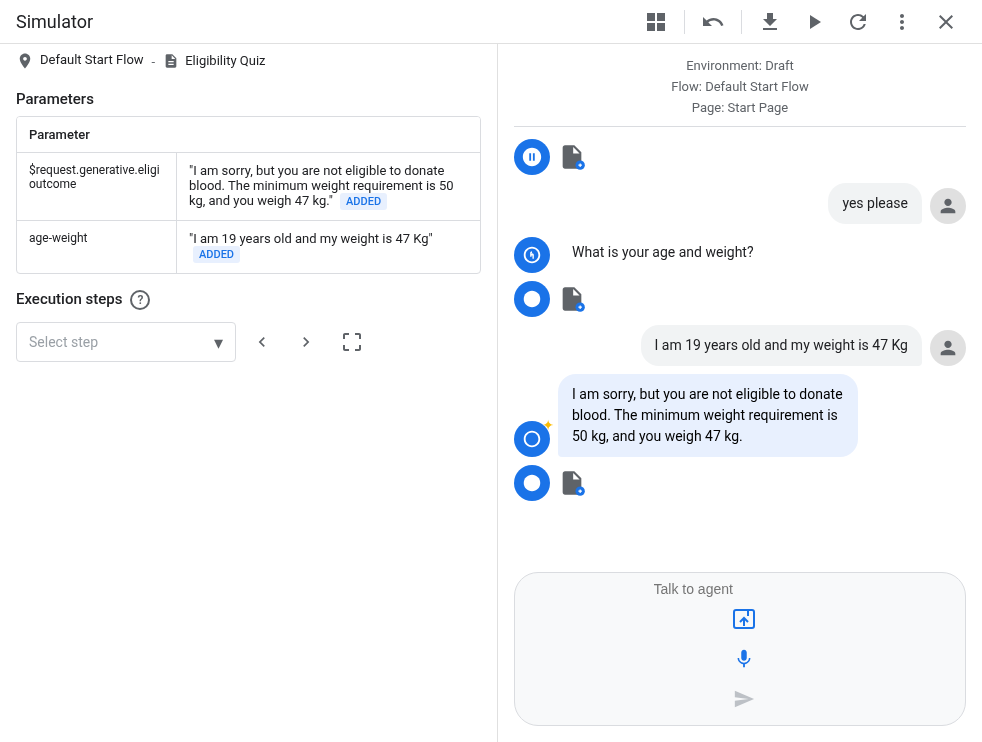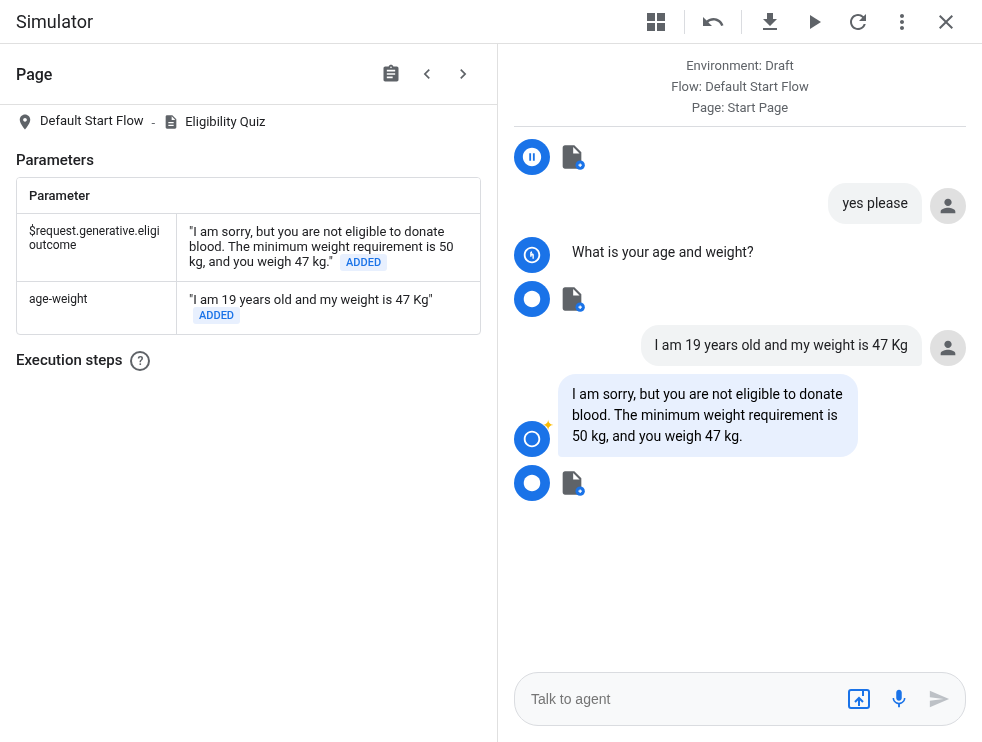--- a/index.html
+++ b/index.html
@@ -360,20 +360,21 @@
       flex-shrink: 0;
     }
     .chat-input-box {
       display: flex;
       align-items: center;
       border: 1px solid #dadce0;
       border-radius: 24px;
       padding: 8px 8px 8px 16px;
       gap: 4px;
       background: #f8f9fa;
+      flex-direction: column;
     }
     .chat-input-field {
       flex: 1;
       border: none;
       background: transparent;
       font-size: 14px;
       color: #5f6368;
       outline: none;
     }
     .chat-input-icon-btn {
@@ -447,38 +448,20 @@
           <path d="M19 6.41L17.59 5 12 10.59 6.41 5 5 6.41 10.59 12 5 17.59 6.41 19 12 13.41 17.59 19 19 17.59 13.41 12z"></path>
         </svg>
     </button>
   </div>
 </div>
 
 <div class="main-content">
 
   <div class="left-panel">
 
-    <div class="left-panel-header">
-      <span class="left-panel-title">Page</span>
-      <button class="nav-icon-btn">
-        <svg class="icon-svg" viewBox="0 0 24 24">
-            <path d="M19 3h-4.18C14.4 1.84 13.3 1 12 1c-1.3 0-2.4.84-2.82 2H5c-1.1 0-2 .9-2 2v14c0 1.1.9 2 2 2h14c1.1 0 2-.9 2-2V5c0-1.1-.9-2-2-2zm-7 0c.55 0 1 .45 1 1s-.45 1-1 1-1-.45-1-1 .45-1 1-1zm2 14H7v-2h7v2zm3-4H7v-2h10v2zm0-4H7V7h10v2z"></path>
-          </svg>
-      </button>
-      <button class="nav-icon-btn">
-        <svg class="icon-svg" viewBox="0 0 24 24">
-            <path d="M15.41 7.41L14 6l-6 6 6 6 1.41-1.41L10.83 12z"></path>
-          </svg>
-      </button>
-      <button class="nav-icon-btn">
-        <svg class="icon-svg" viewBox="0 0 24 24">
-            <path d="M10 6L8.59 7.41 13.17 12l-4.58 4.59L10 18l6-6z"></path>
-          </svg>
-      </button>
-    </div>
 
     <div class="flow-info">
       <div class="flow-item">
         <svg width="18" height="18" viewBox="0 0 24 24" fill="#5f6368">
           <path d="M12 2C8.13 2 5 5.13 5 9c0 5.25 7 13 7 13s7-7.75 7-13c0-3.87-3.13-7-7-7zm0 9.5c-1.38 0-2.5-1.12-2.5-2.5S10.62 6.5 12 6.5s2.5 1.12 2.5 2.5S13.38 11.5 12 11.5z"></path>
         </svg>
         <span>Default Start Flow</span>
       </div>
       <span class="flow-separator">-</span>
       <div class="flow-item">
@@ -514,20 +497,41 @@
           <span>"I am 19 years old and my weight is 47 Kg"</span>
           <span class="added-badge">ADDED</span>
         </div>
       </div>
     </div>
 
     <div class="execution-section">
       <div class="execution-label">
         <span>Execution steps</span>
         <div class="help-icon">?</div>
+      </div>
+      <div class="execution-controls">
+        <div class="step-select">
+          <span style="color:#9aa0a6; font-size:14px;">Select step</span>
+          <span class="step-select-arrow">▾</span>
+        </div>
+        <button class="nav-icon-btn">
+          <svg class="icon-svg" viewBox="0 0 24 24">
+              <path d="M15.41 7.41L14 6l-6 6 6 6 1.41-1.41L10.83 12z"></path>
+            </svg>
+        </button>
+        <button class="nav-icon-btn">
+          <svg class="icon-svg" viewBox="0 0 24 24">
+              <path d="M10 6L8.59 7.41 13.17 12l-4.58 4.59L10 18l6-6z"></path>
+            </svg>
+        </button>
+        <button class="focus-icon-btn">
+          <svg class="icon-svg-lg" viewBox="0 0 24 24">
+              <path d="M5 15H3v4c0 1.1.9 2 2 2h4v-2H5v-4zm0-10h4V3H5c-1.1 0-2 .9-2 2v4h2V5zm14-2h-4v2h4v4h2V5c0-1.1-.9-2-2-2zm0 16h-4v2h4c1.1 0 2-.9 2-2v-4h-2v4z"></path>
+            </svg>
+        </button>
       </div>
     </div>
 
   </div>
 
   <div class="right-panel">
 
     <div class="chat-env-info">
       <div>Environment: Draft</div>
       <div>Flow: Default Start Flow</div>

